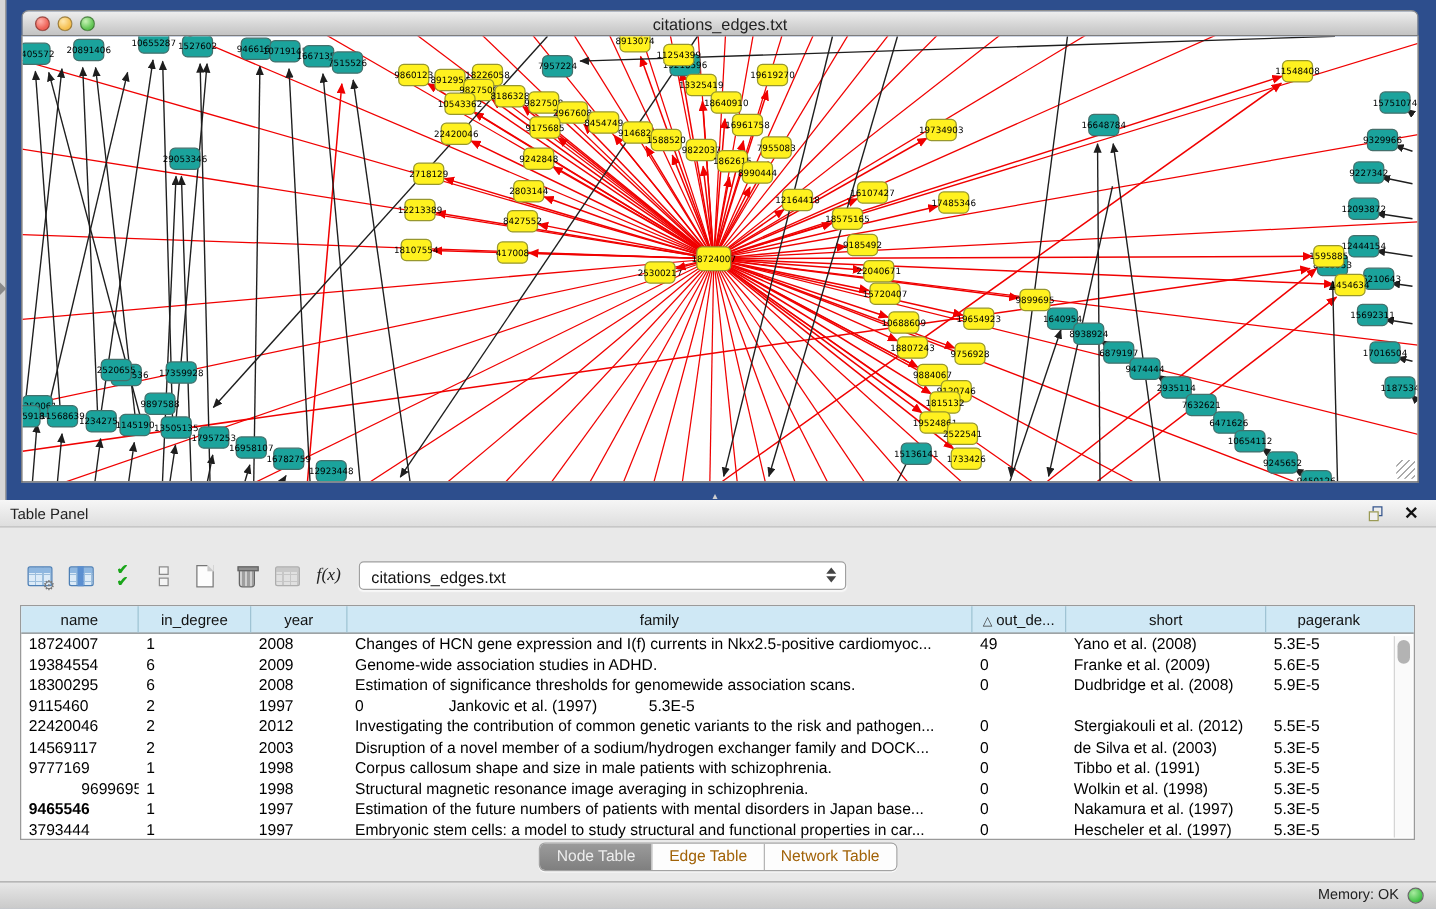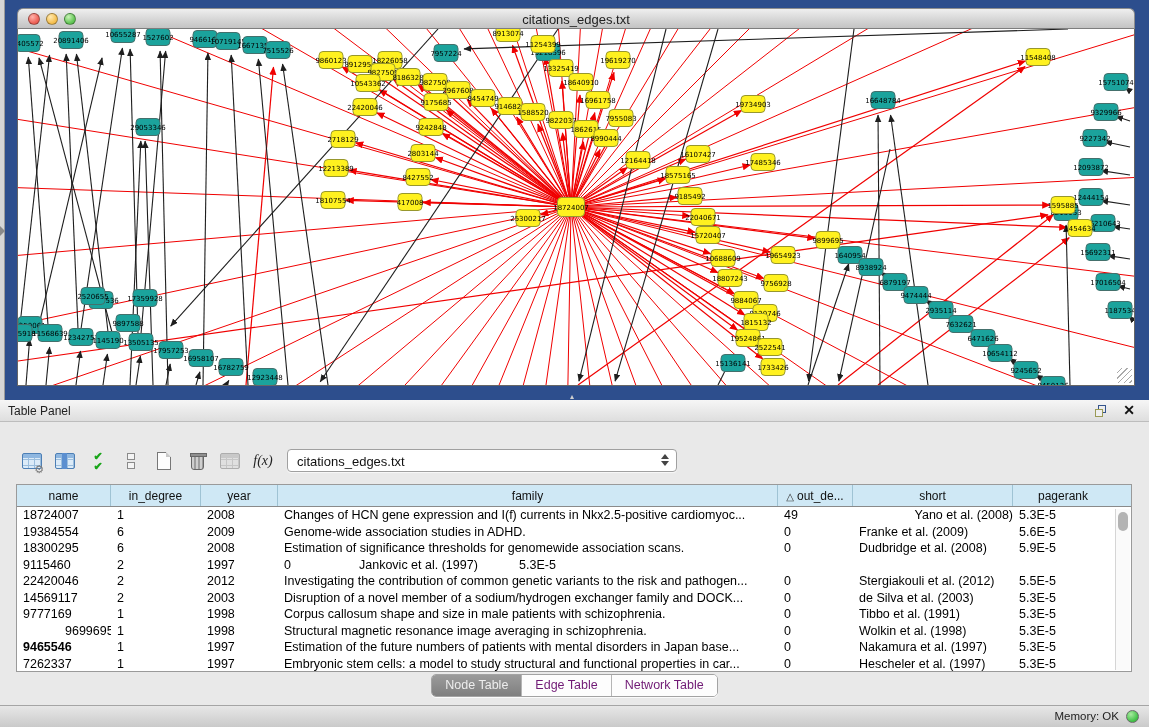--- a/index.html
+++ b/index.html
@@ -77,21 +77,21 @@
   .gh-cell .tri { font-size:10px; margin-right:3px; color:#333; }
   .grid-row { display:flex; height:16.5px; }
   .gr-cell { font-size:12.5px; color:#000; padding:1px 0 0 6px; white-space:nowrap; overflow:hidden; flex:none; }
   .vscroll { position:absolute; right:1px; top:24px; width:15px; bottom:1px; background:#fafafa; border-left:1px solid #d5d5d5; }
   .vthumb { position:absolute; left:2px; top:3px; width:10px; height:19px; background:#b3b3b3; border-radius:5px; }
 
   
   .tabs { position:absolute; left:0; right:0; top:274px; display:flex; justify-content:center; }
   .seg-group { display:flex; border:1px solid #a3a3a3; border-radius:5px; overflow:hidden; background:#fff;
     box-shadow:0 1px 0 rgba(255,255,255,.8); }
-  .seg { font-size:12.5px; padding:3px 13px 4px; color:#701a75; border-left:1px solid #b5b5b5; background:#fdfdfd; }
+  .seg { font-size:12.5px; padding:3px 13px 4px; color:#a16207; border-left:1px solid #b5b5b5; background:#fdfdfd; }
   .seg:first-child { border-left:none; }
   .seg.sel { background:linear-gradient(#9b9b9b,#7f7f7f); color:#ededed; }
 
   
   .statusbar { position:absolute; left:0; top:305px; width:100%; height:22px;
     background:linear-gradient(#e7e7e7,#cacaca); border-top:1px solid #a5a5a5; }
   .mem { position:absolute; right:30px; top:4px; font-size:11.5px; color:#222; }
   .mem-dot { position:absolute; right:10px; top:4px; width:13px; height:13px; border-radius:50%;
     border:1px solid #6a6a6a; background:radial-gradient(circle at 35% 30%, #a8eba0, #3fbf44 70%); }
 </style>
@@ -764,21 +764,21 @@
         <div class="gh-cell" style="width: 160px;">short</div>
         <div class="gh-cell" style="width: 100px;">pagerank</div>
       </div>
     <div id="grid-body">
         <div class="grid-row">
           <div class="gr-cell" style="width: 94px;">18724007</div>
           <div class="gr-cell" style="width: 90px;">1</div>
           <div class="gr-cell" style="width: 77px;">2008</div>
           <div class="gr-cell" style="width: 500px;">Changes of HCN gene expression and I(f) currents in Nkx2.5-positive cardiomyoc...</div>
           <div class="gr-cell" style="width: 75px;">49</div>
-          <div class="gr-cell" style="width: 160px; text-align: right;">Yano et al. (2008)</div>
+          <div class="gr-cell" style="width: 160px;">Yano et al. (2008)</div>
           <div class="gr-cell" style="width: 100px;">5.3E-5</div>
         </div>
         <div class="grid-row">
           <div class="gr-cell" style="width: 94px;">19384554</div>
           <div class="gr-cell" style="width: 90px;">6</div>
           <div class="gr-cell" style="width: 77px;">2009</div>
           <div class="gr-cell" style="width: 500px;">Genome-wide association studies in ADHD.</div>
           <div class="gr-cell" style="width: 75px;">0</div>
           <div class="gr-cell" style="width: 160px;">Franke et al. (2009)</div>
           <div class="gr-cell" style="width: 100px;">5.6E-5</div>
@@ -839,21 +839,21 @@
         <div class="grid-row">
           <div class="gr-cell" style="width: 94px; font-weight: bold;">9465546</div>
           <div class="gr-cell" style="width: 90px;">1</div>
           <div class="gr-cell" style="width: 77px;">1997</div>
           <div class="gr-cell" style="width: 500px;">Estimation of the future numbers of patients with mental disorders in Japan base...</div>
           <div class="gr-cell" style="width: 75px;">0</div>
           <div class="gr-cell" style="width: 160px;">Nakamura et al. (1997)</div>
           <div class="gr-cell" style="width: 100px;">5.3E-5</div>
         </div>
         <div class="grid-row">
-          <div class="gr-cell" style="width: 94px;">7262337</div>
+          <div class="gr-cell" style="width: 94px;">3793444</div>
           <div class="gr-cell" style="width: 90px;">1</div>
           <div class="gr-cell" style="width: 77px;">1997</div>
           <div class="gr-cell" style="width: 500px;">Embryonic stem cells: a model to study structural and functional properties in car...</div>
           <div class="gr-cell" style="width: 75px;">0</div>
           <div class="gr-cell" style="width: 160px;">Hescheler et al. (1997)</div>
           <div class="gr-cell" style="width: 100px;">5.3E-5</div>
         </div>
       </div>
     <div class="vscroll">
       <div class="vthumb"></div>

